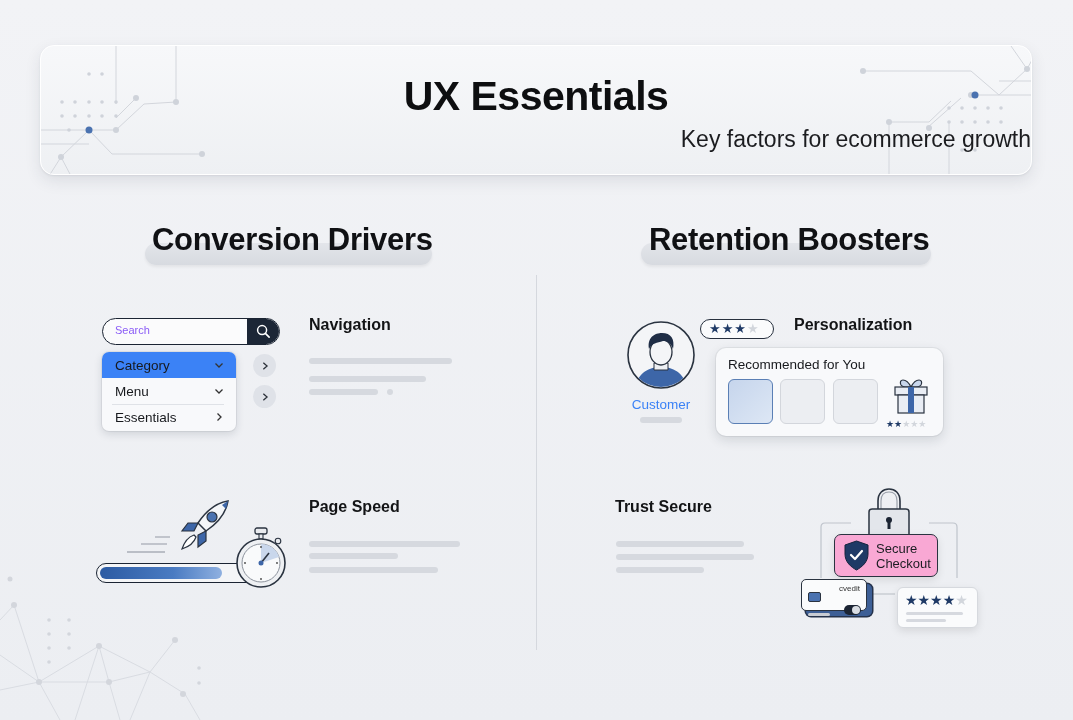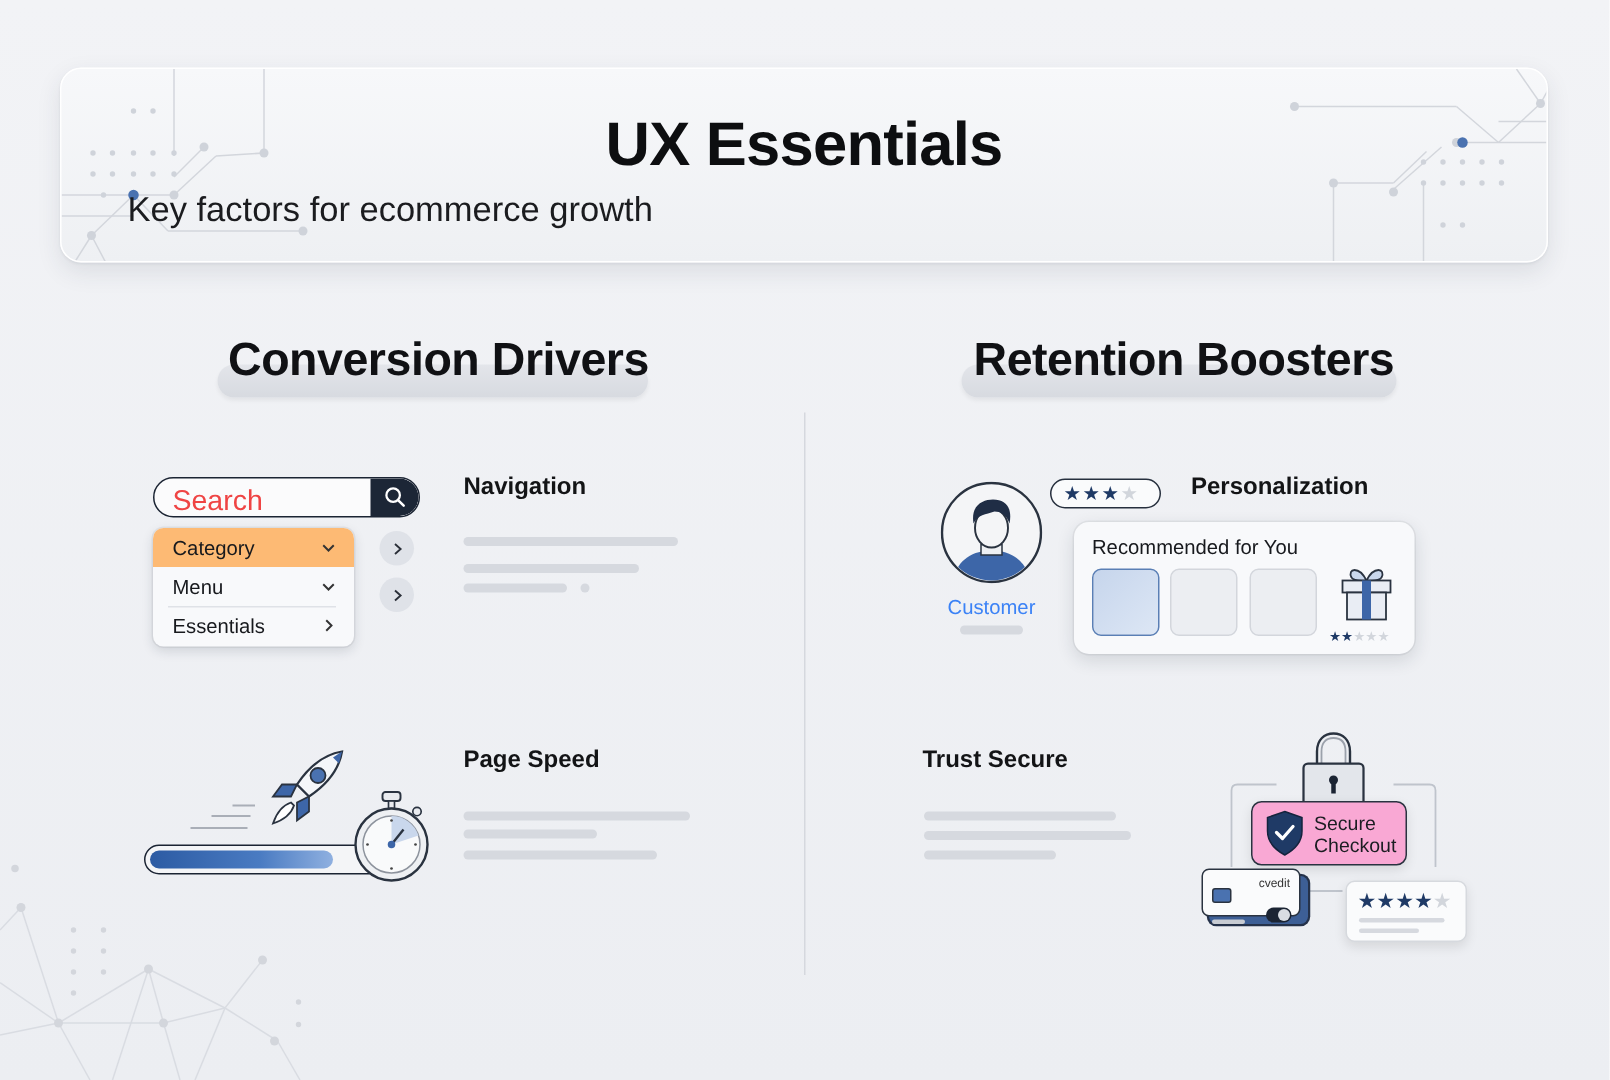--- a/index.html
+++ b/index.html
@@ -20,22 +20,22 @@
     border-radius: 14px;
     border: 1px solid #ffffff;
     box-shadow: 0 6px 16px rgba(40,50,70,0.10), 0 1px 2px rgba(40,50,70,0.08);
     overflow: hidden;
   }
   .header-title {
     position: absolute; left: 0; right: 0; top: 27px; text-align: center;
     font-size: 41px; font-weight: 700; letter-spacing: -0.5px; color: #0d0e10;
   }
   .header-subtitle {
-    position: absolute; left: 0; right: 0; top: 80px; text-align: left;
-    font-size: 23px; color: #1b1c1f; margin-left: 44px;
+    position: absolute; left: 0; right: 0; top: 80px; text-align: right;
+    font-size: 23px; color: #1b1c1f;
   }
 
   
   .section-title {
     position: absolute; font-size: 31px; font-weight: 600; color: #101114; letter-spacing: -0.3px;
     white-space: nowrap;
   }
   .title-pill {
     position: absolute; height: 22px; border-radius: 11px;
     background: linear-gradient(180deg, #e3e5ea 0%, #d7dae0 100%);
@@ -44,36 +44,36 @@
   .divider { position: absolute; left: 536px; top: 275px; width: 1px; height: 375px; background: #d5d8de; }
 
   .feature-title { position: absolute; font-size: 16px; font-weight: 700; color: #131416; white-space: nowrap; }
   .skeleton { position: absolute; height: 6px; border-radius: 3px; background: #d6d9df; }
 
   
   .search-box {
     position: absolute; left: 102px; top: 318px; width: 178px; height: 27px;
     border: 1.5px solid #1b2433; border-radius: 14px; background: #fbfbfc; overflow: hidden;
   }
-  .search-box .ph { position: absolute; left: 12px; top: 5px; font-size: 19px; color: #ef4444; }
+  .search-box .ph { position: absolute; left: 12px; top: 5px; font-size: 11px; color: #8b5cf6; }
   .search-btn {
     position: absolute; right: 0; top: 0; width: 32px; height: 100%;
     background: #1c2636; border-radius: 0 14px 14px 0;
     display: flex; align-items: center; justify-content: center;
   }
   .menu-card {
     position: absolute; left: 102px; top: 352px; width: 134px; height: 79px;
     background: #f8f9fb; border-radius: 7px;
     box-shadow: 0 3px 8px rgba(30,40,60,0.15), 0 0 0 1px rgba(0,0,0,0.05);
     overflow: hidden;
   }
   .menu-item { position: absolute; left: 0; width: 100%; height: 26px; font-size: 13.5px; color: #17191d; }
   .menu-item span.lbl { position: absolute; left: 13px; top: 6px; }
   .menu-item .chev { position: absolute; right: 11px; top: 7px; width: 12px; height: 12px; }
-  .menu-item.active { background: #fdba74; text-align: right; }
+  .menu-item.active { background: #3b82f6; text-align: right; }
   .menu-sep { position: absolute; left: 10px; right: 12px; height: 1px; background: #dfe2e7; }
   .round-btn {
     position: absolute; width: 23px; height: 23px; border-radius: 50%;
     background: #dfe2e8; display: flex; align-items: center; justify-content: center;
   }
 
   
   .progress-track {
     position: absolute; left: 96px; top: 563px; width: 160px; height: 20px;
     border: 1.5px solid #1b2433; border-radius: 10px; background: #f4f5f7;

